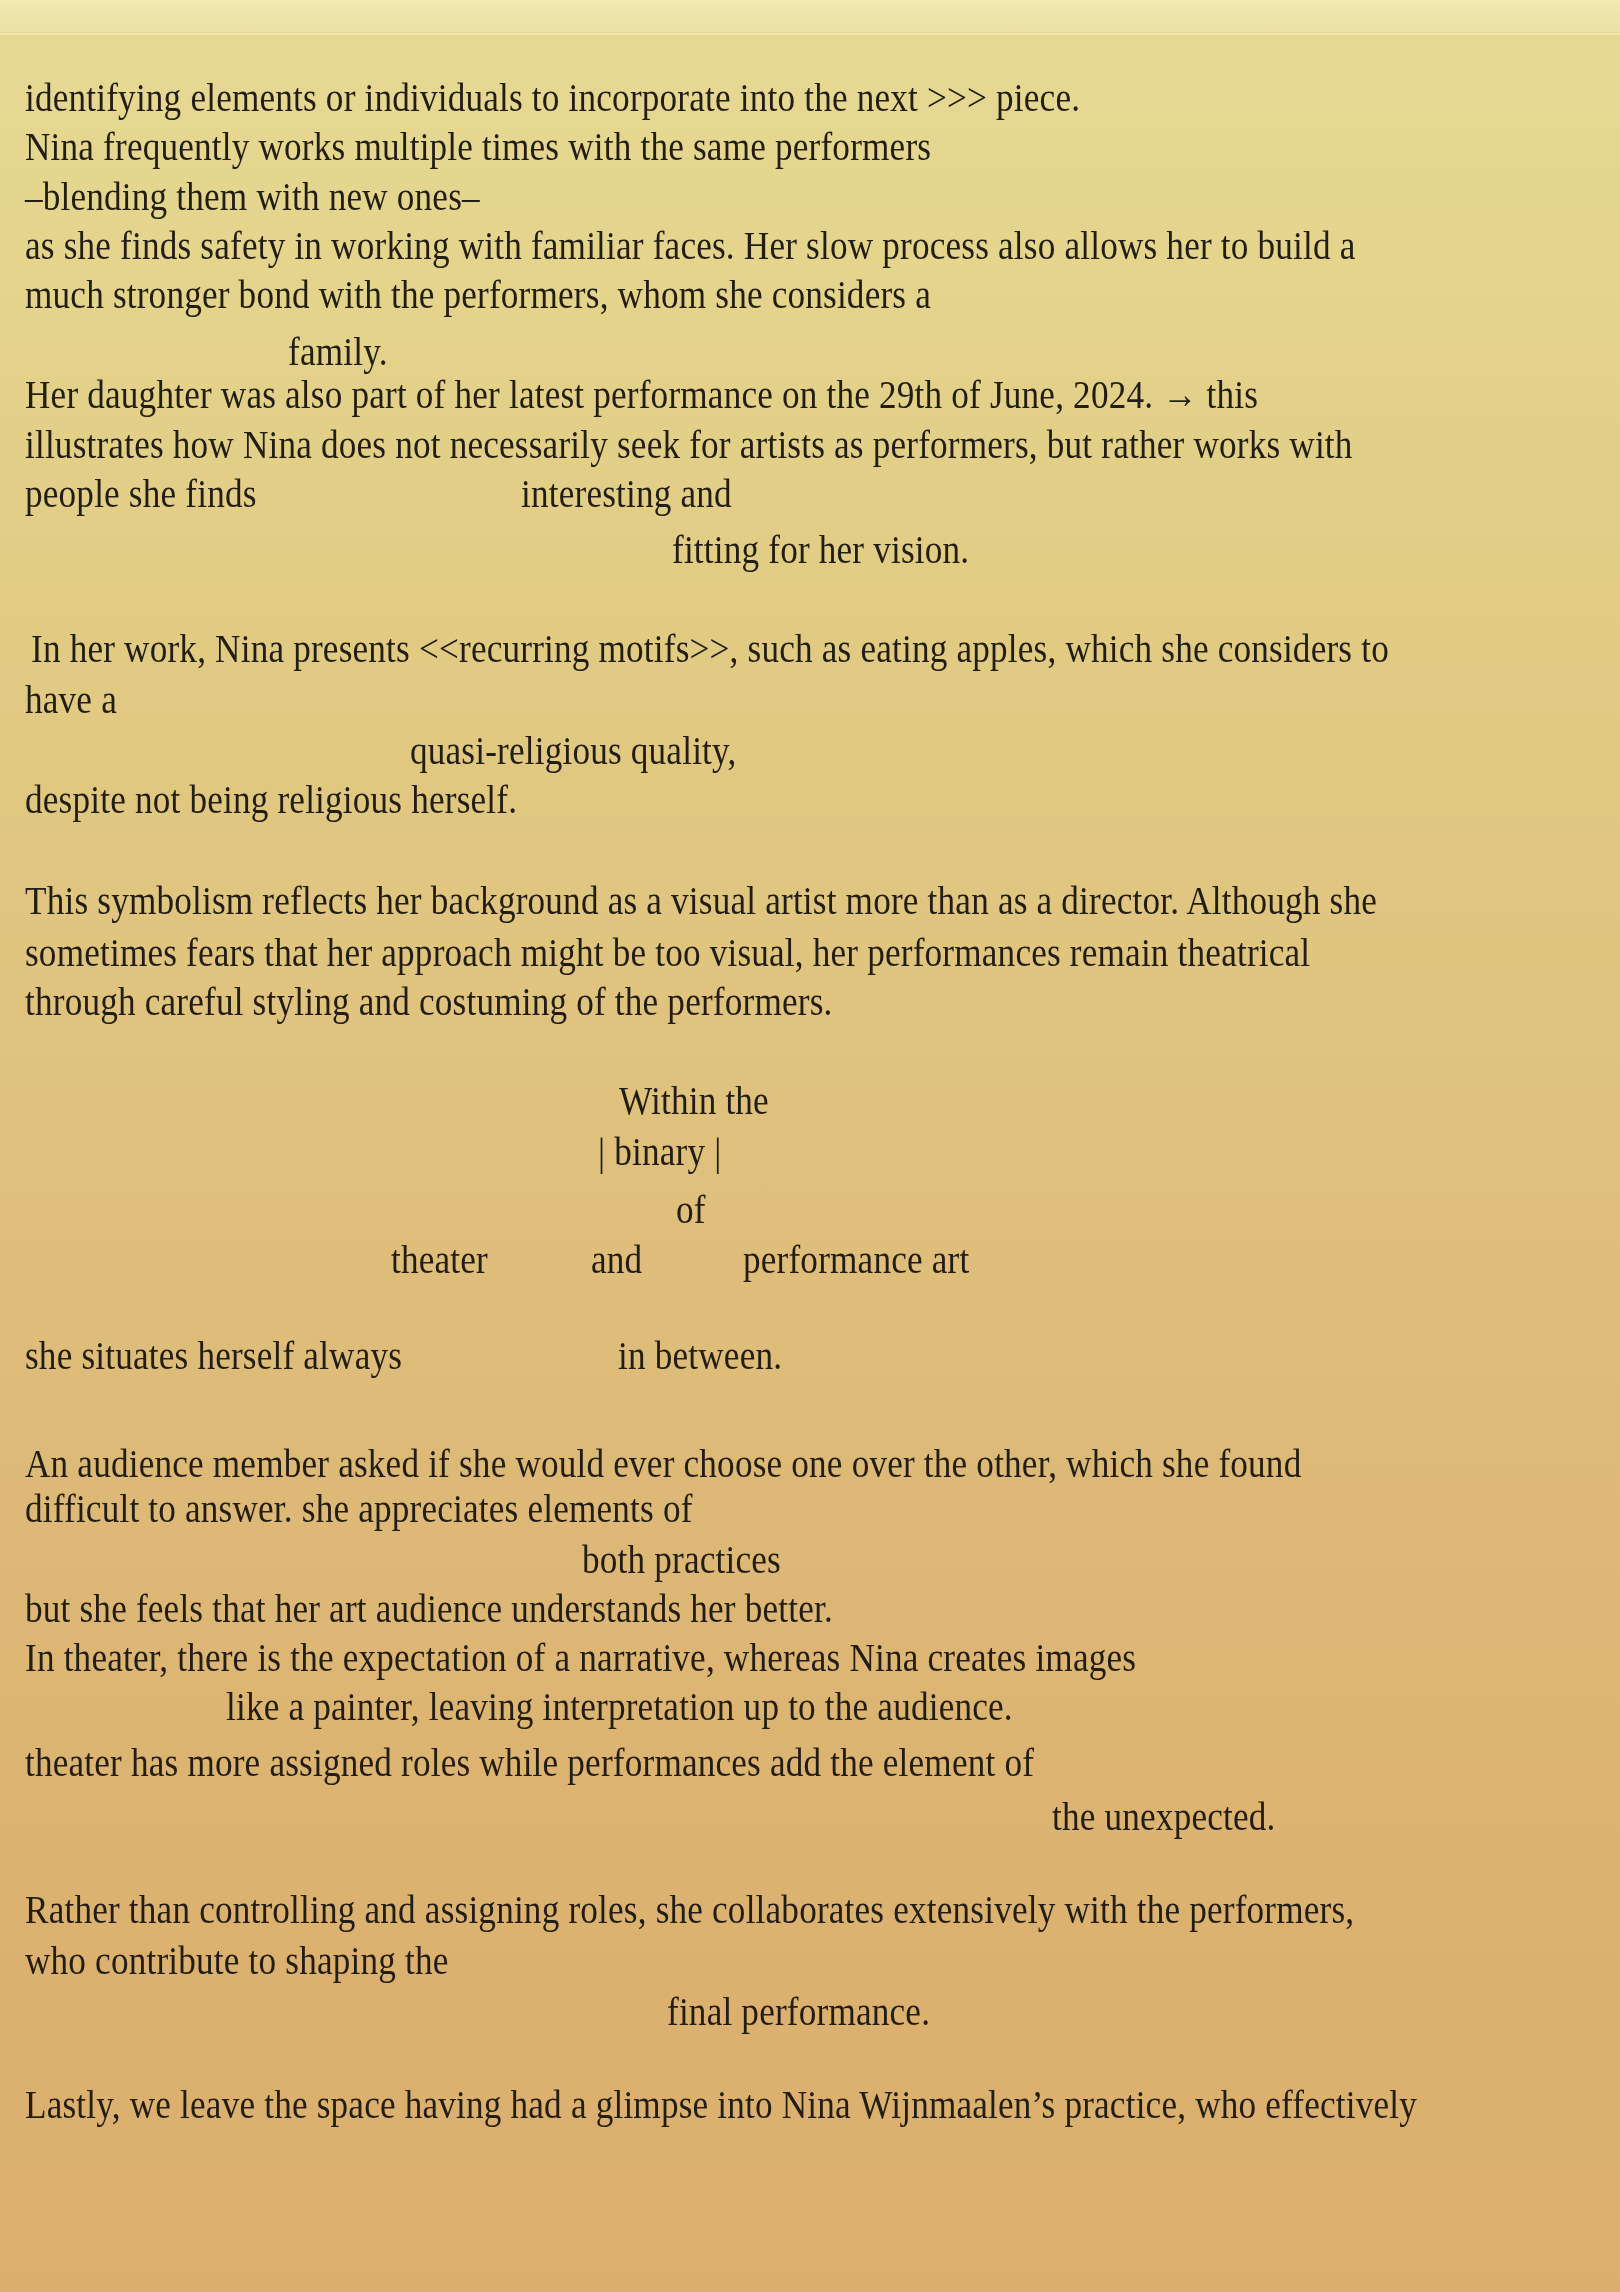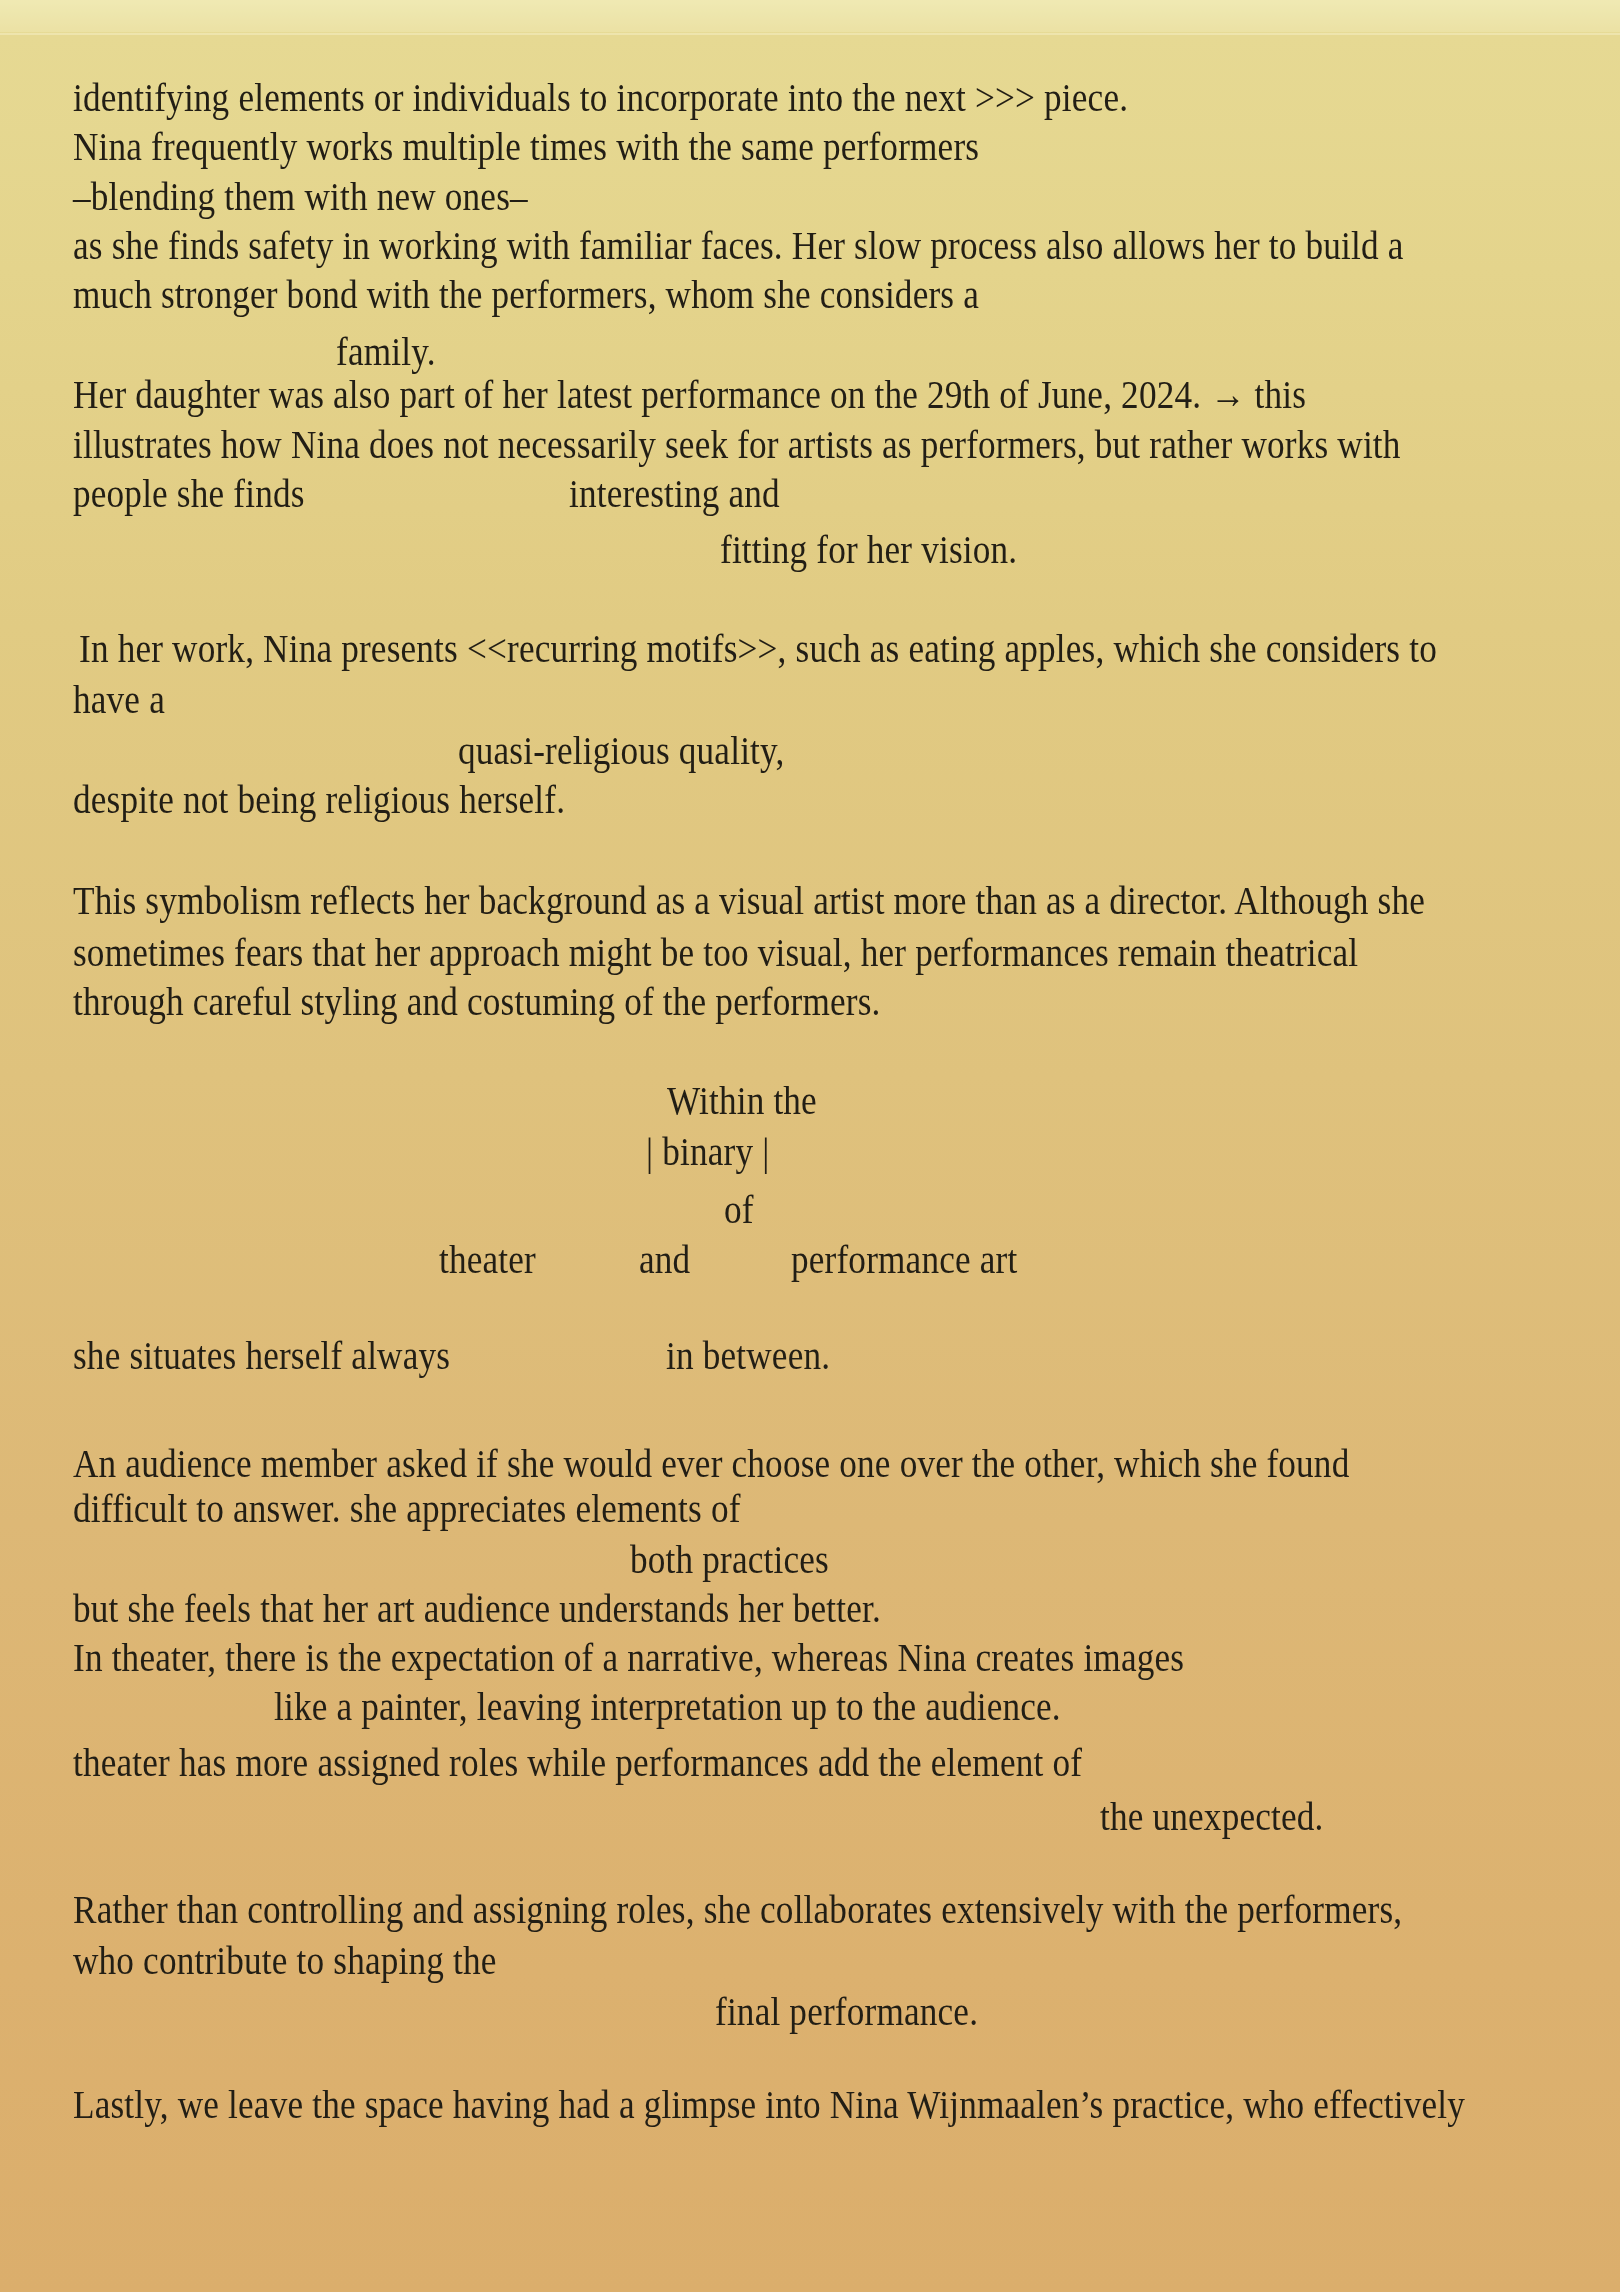--- a/index.html
+++ b/index.html
@@ -32,21 +32,20 @@
   }
   .hairline {
     position: absolute;
     left: 0; top: 33px;
     width: 100%; height: 1.8px;
     background: rgba(252, 248, 222, 0.35);
   }
   .text-layer {
     position: absolute;
     inset: 0;
-    margin-left: 48px;
   }
   .seg {
     position: absolute;
     font-size: 40px;
     line-height: 1.1;
     color: #221e15;
     white-space: pre;
     transform: scaleX(0.88);
     transform-origin: 0 0;
     letter-spacing: 0.2px;

